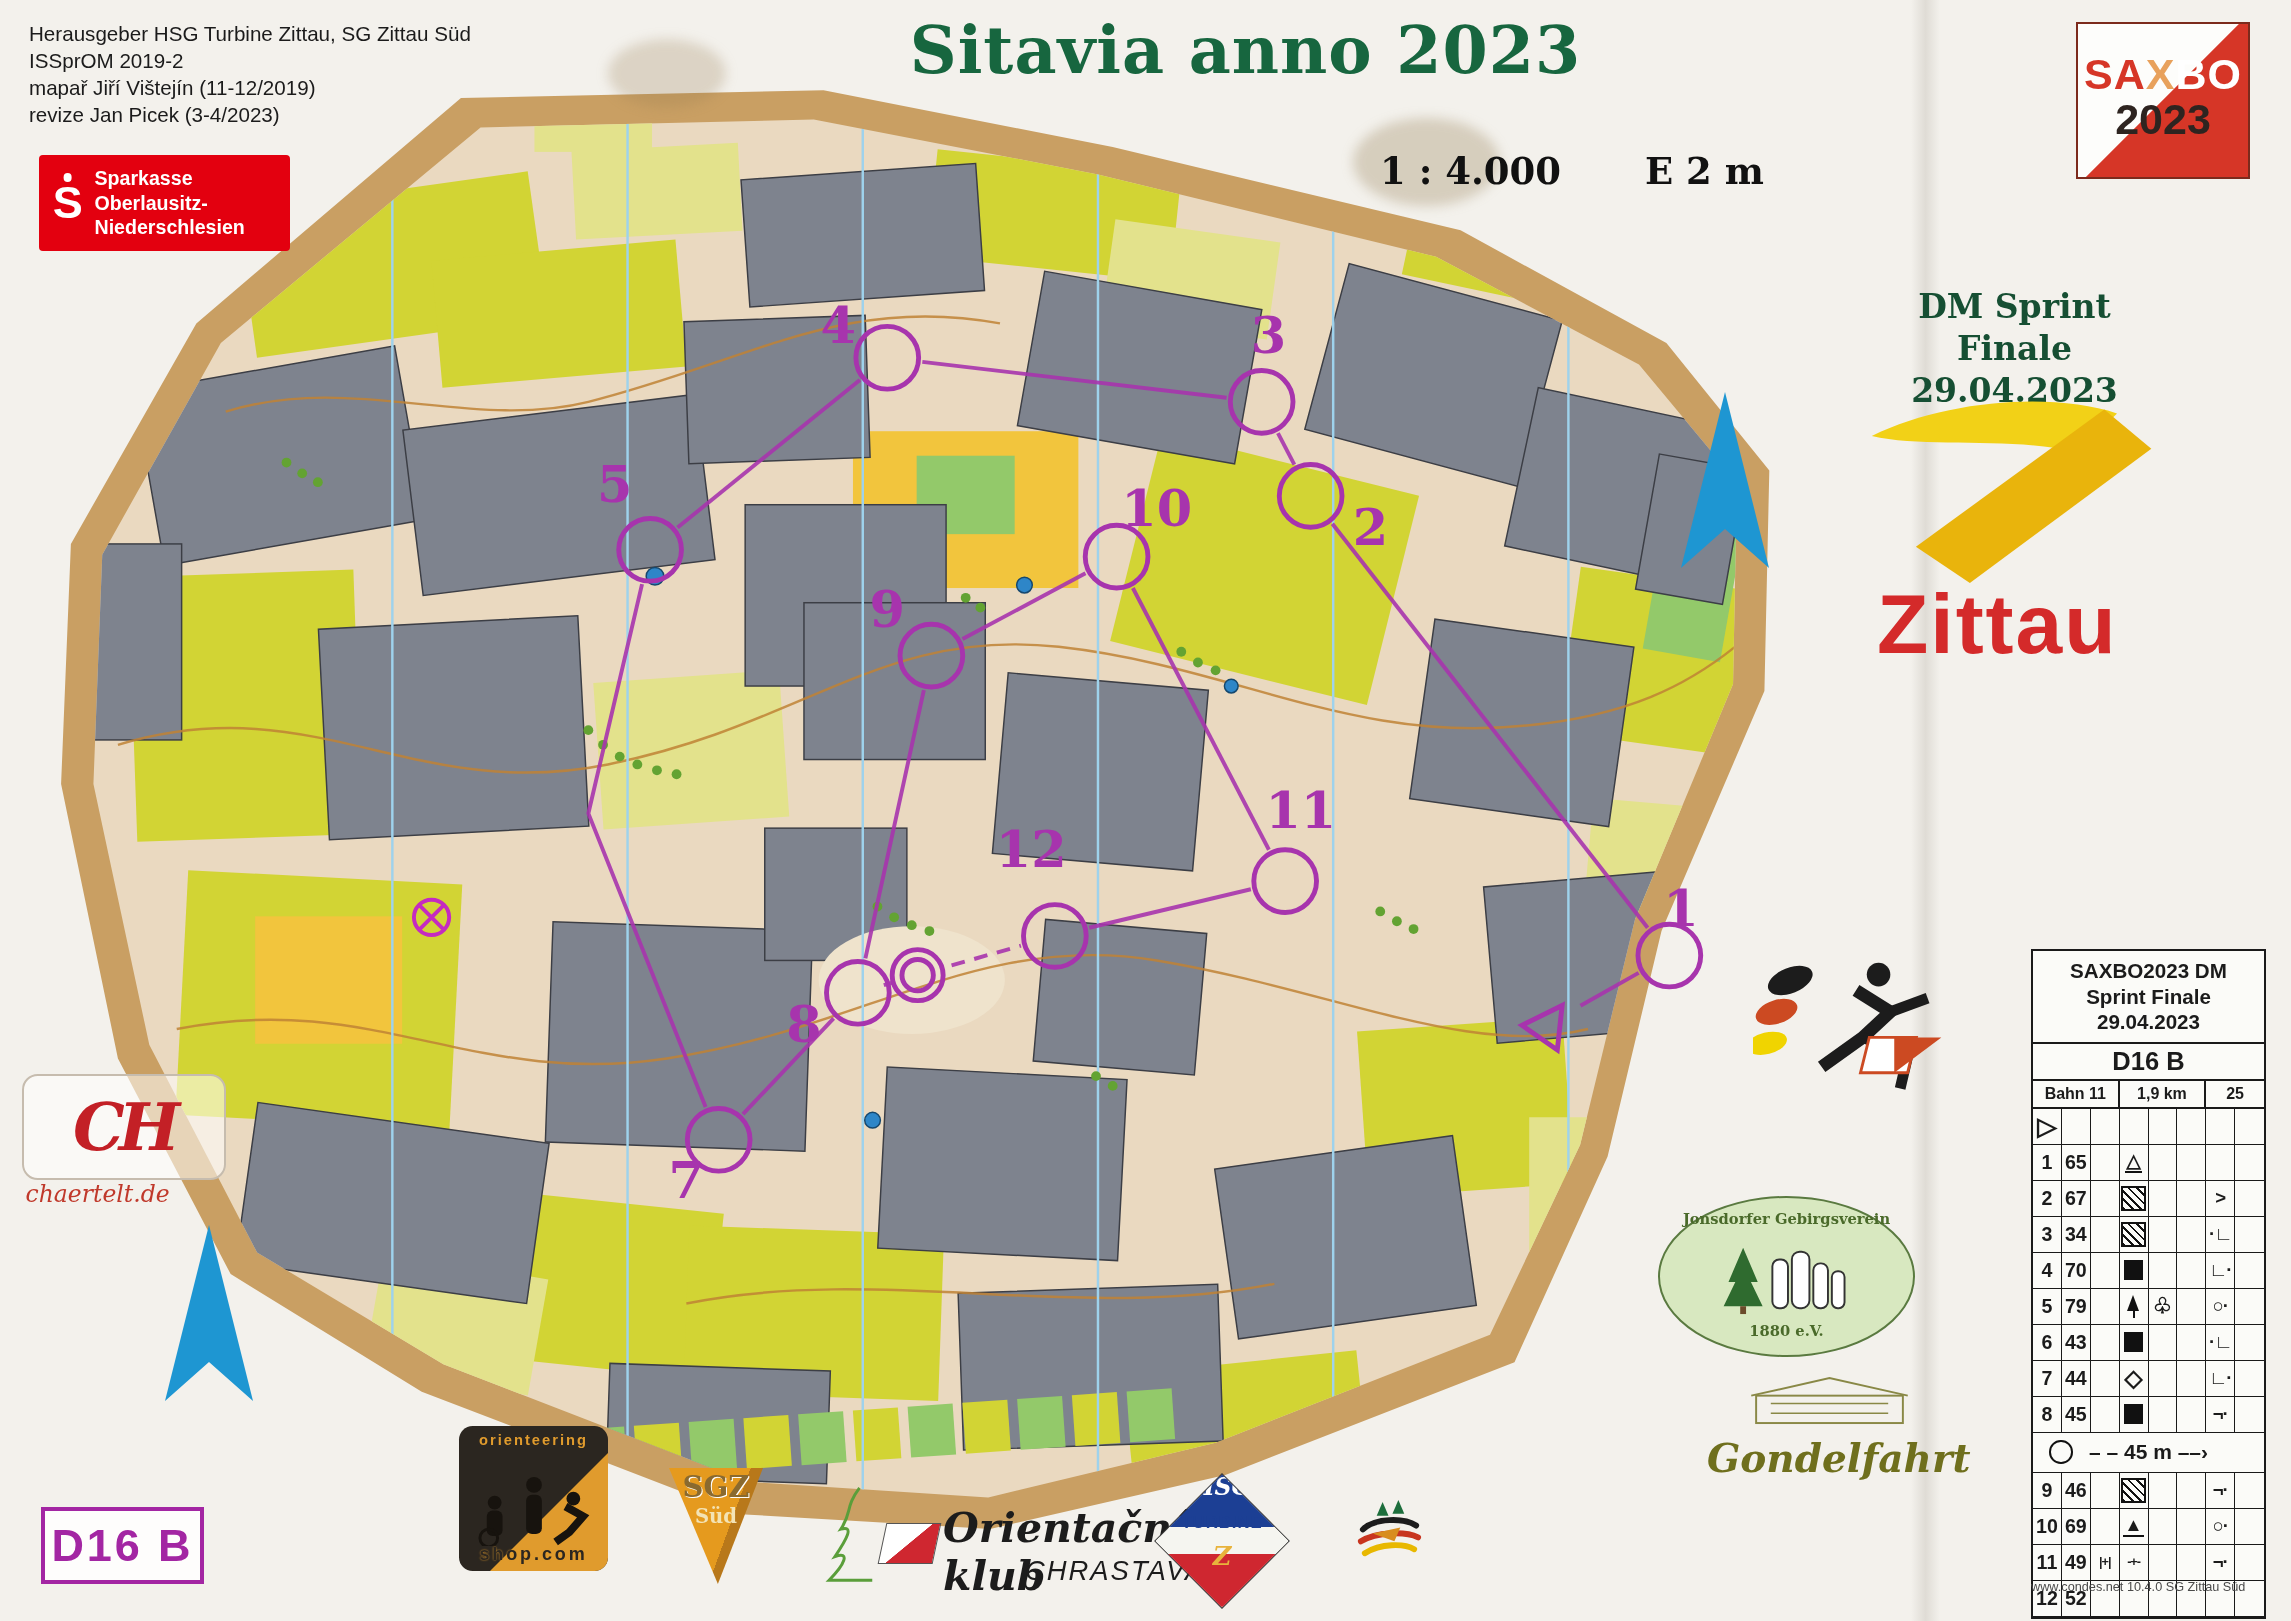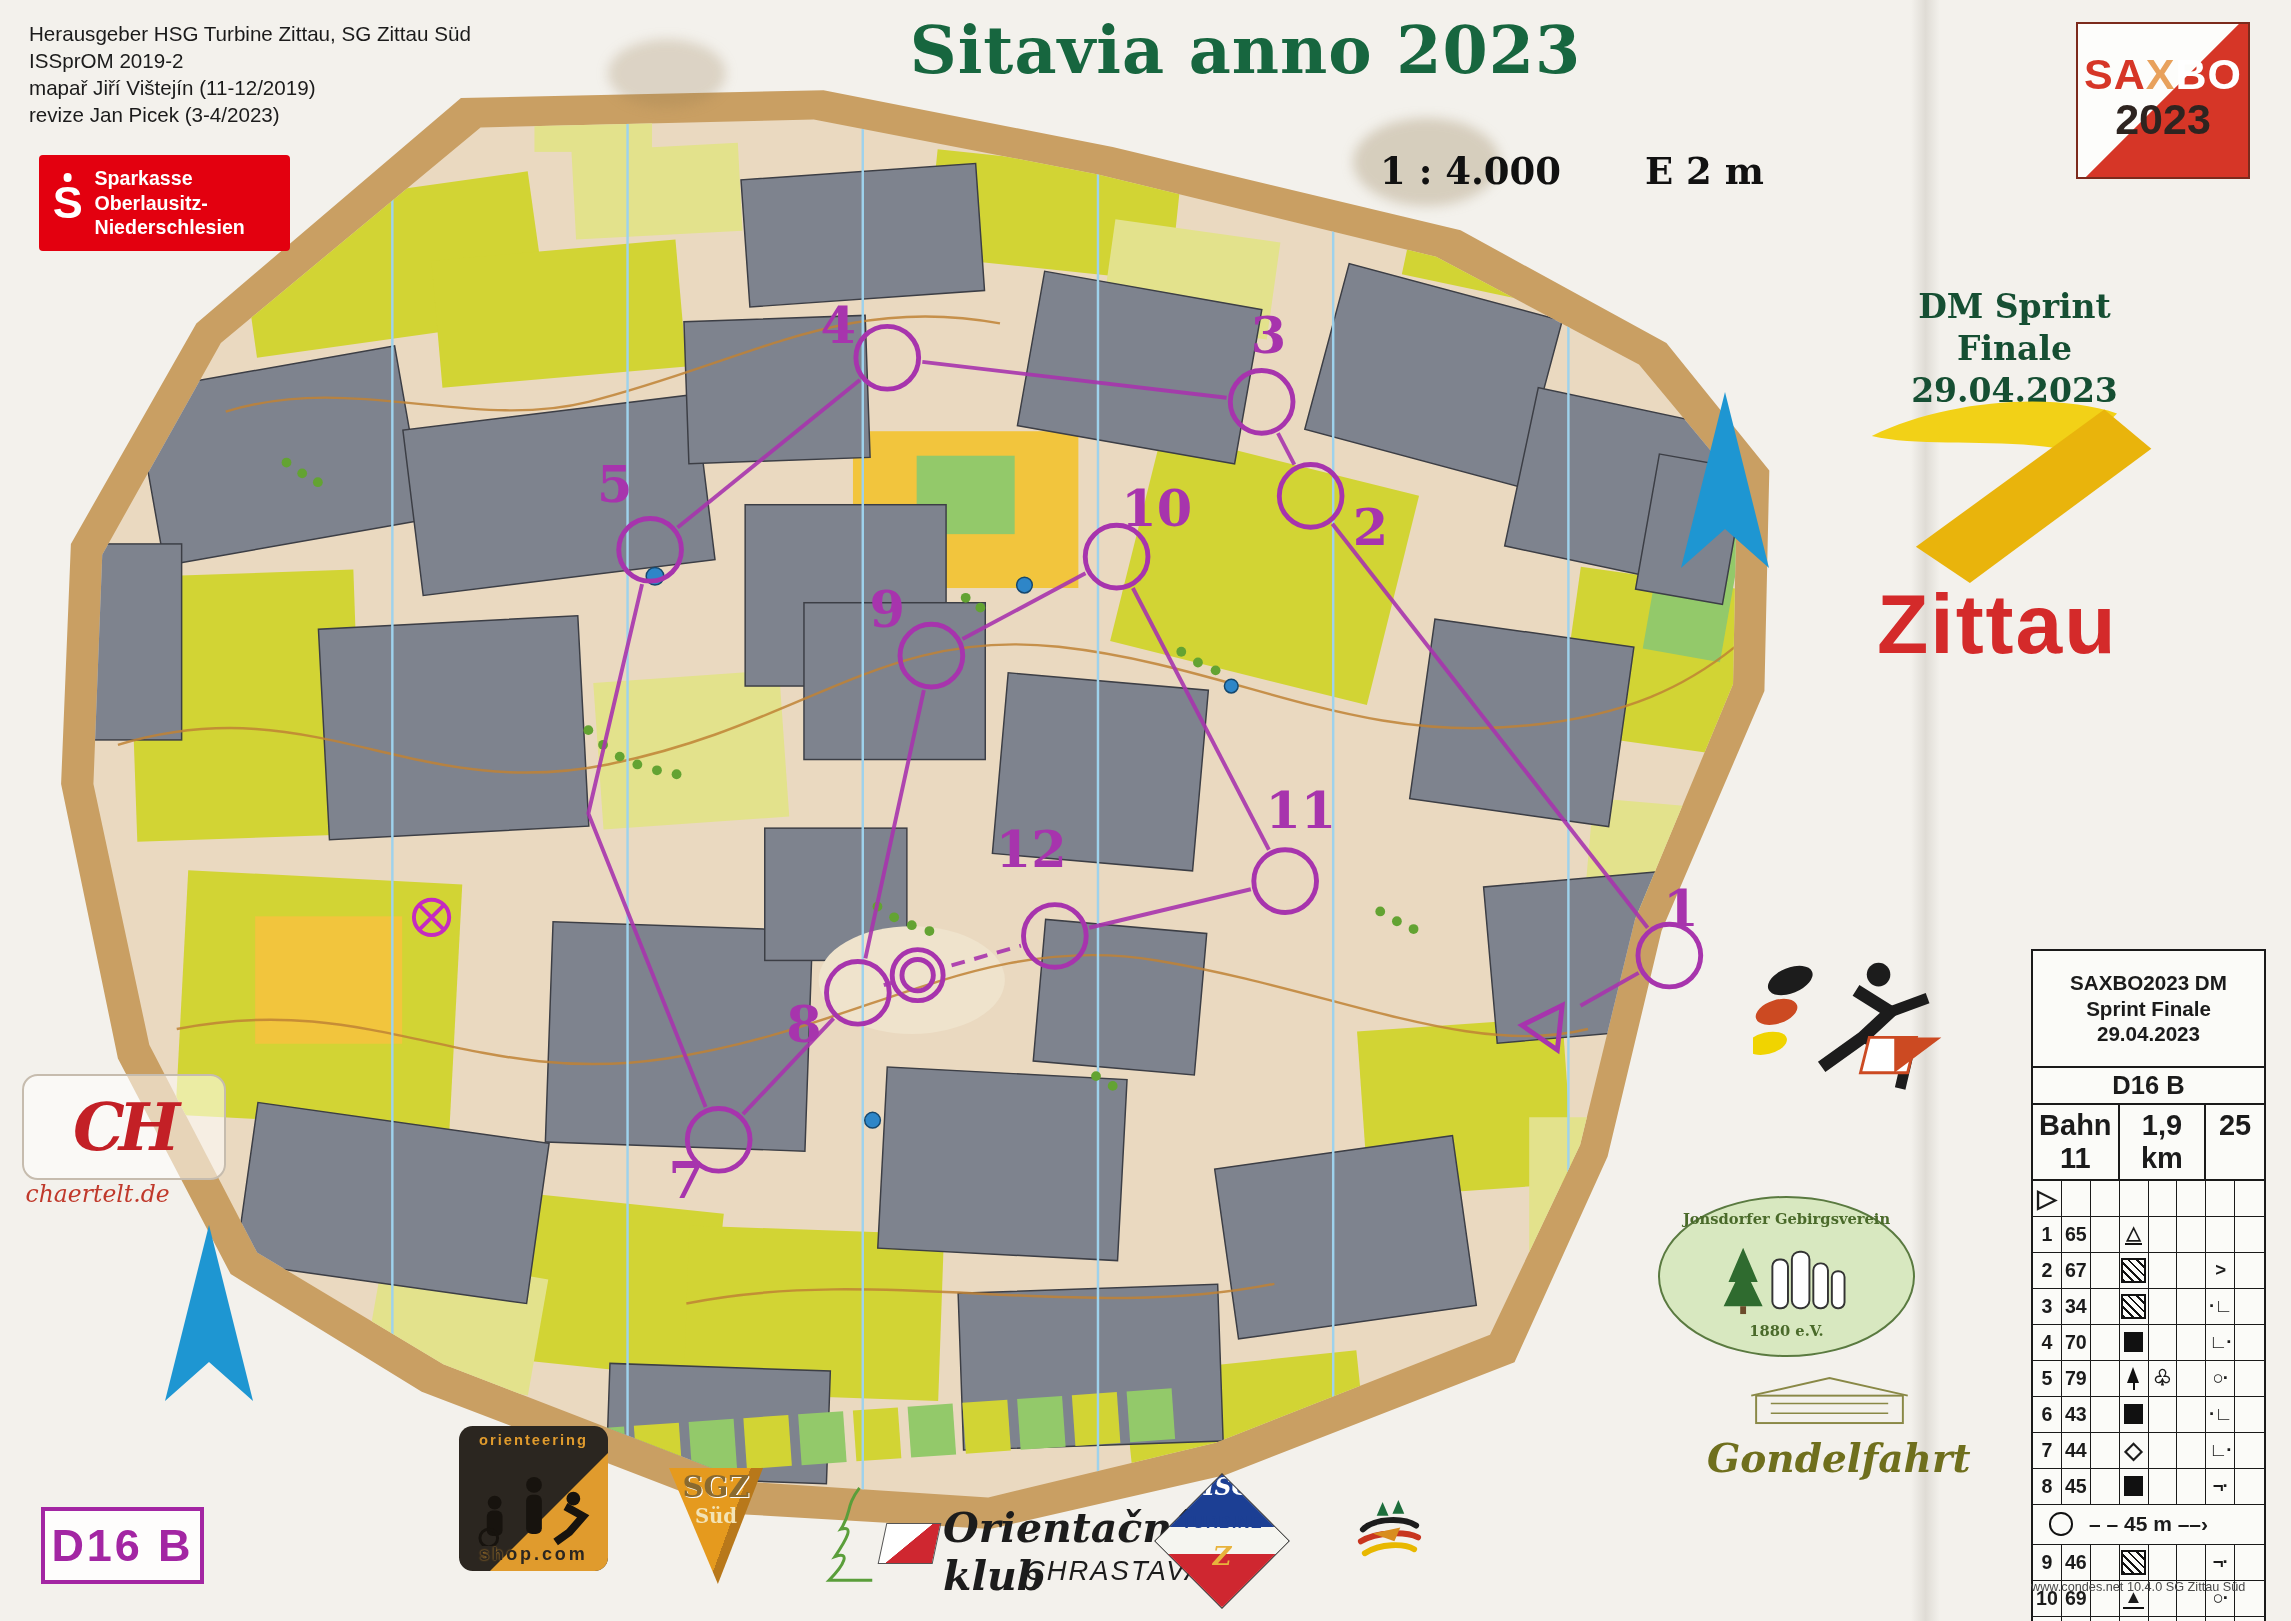--- a/index.html
+++ b/index.html
@@ -112,24 +112,24 @@
   .gebirg svg{position:absolute;left:50%;top:50%;transform:translate(-50%,-50%);}
 
   
   .gondel{left:1707px;top:1374px;width:245px;text-align:center;}
   .gondel .sketch{height:57px;opacity:.8;}
   .gondel .txt{font:bold italic 39px "DejaVu Serif",serif;color:#6f6f1d;}
 
   
   .sheet{left:2031px;top:949px;width:235px;background:#fbfbf8;border:2.9px solid #1a1a1a;box-sizing:border-box;
          font-family:"Liberation Sans",sans-serif;}
-  .sh-title{border-bottom:2px solid #1a1a1a;text-align:center;font-weight:bold;font-size:20.6px;line-height:1.25;padding:19px 0;}
+  .sh-title{border-bottom:2px solid #1a1a1a;text-align:center;font-weight:bold;font-size:20.6px;line-height:1.25;padding:7px 0;}
   .sh-class{border-bottom:2px solid #1a1a1a;text-align:center;font-weight:bold;font-size:25.5px;padding:2.9px 0;}
   .sh-course{display:grid;grid-template-columns:3fr 3fr 2fr;border-bottom:2px solid #1a1a1a;}
-  .sh-course div{text-align:center;font-weight:bold;font-size:29px;padding:3.9px 0;border-right:2px solid #1a1a1a;}
+  .sh-course div{text-align:center;font-weight:bold;font-size:16px;padding:3.9px 0;border-right:2px solid #1a1a1a;}
   .sh-course div:last-child{border-right:none;}
   .sh-row{display:grid;grid-template-columns:repeat(8,1fr);}
   .sh-cell{height:35px;border-right:1.5px solid #1a1a1a;border-bottom:1.5px solid #1a1a1a;
            display:flex;align-items:center;justify-content:center;font-weight:bold;font-size:19.6px;}
   .sh-cell:last-child{border-right:none;}
   .sh-span{height:39px;border-bottom:1.5px solid #1a1a1a;display:flex;align-items:center;
            justify-content:space-evenly;font-weight:bold;font-size:21px;}
   .g-start{font-size:25.5px;}
   .g-hatch{width:20.6px;height:20.6px;border:2px solid #111;
            background:repeating-linear-gradient(45deg,#111 0 2px,transparent 2px 5.9px);}

